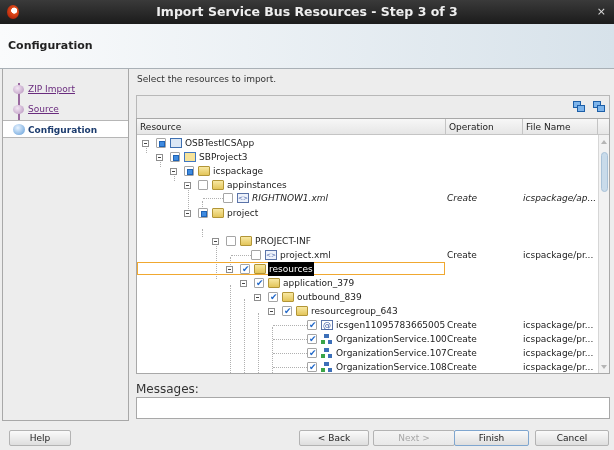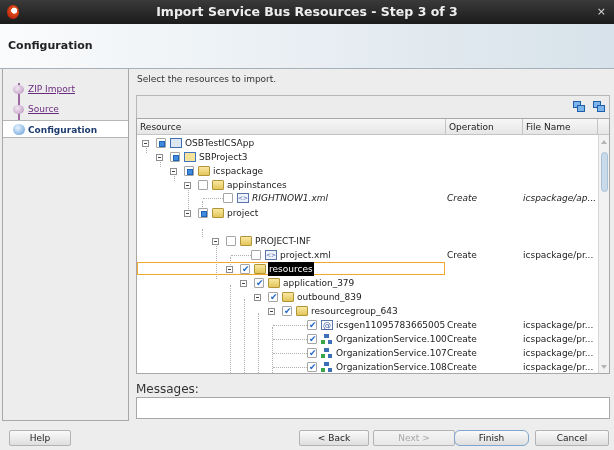--- a/index.html
+++ b/index.html
@@ -253,14 +253,14 @@
     <span class="arr dn"></span>
   </div>
 </div>
 
 <div class="msglabel">Messages:</div>
 <div class="msgbox"></div>
 
 <div class="btn" style="left:9px;width:62px;">Help</div>
 <div class="btn" style="left:299px;width:70px;">&lt; Back</div>
 <div class="btn disabled" style="left:373px;width:82px;">Next &gt;</div>
-<div class="btn default" style="left:454px;width:75px;border-radius:6px;">Finish</div>
+<div class="btn default" style="left:454px;width:75px;">Finish</div>
 <div class="btn" style="left:535px;width:74px;">Cancel</div>
 
 </body></html>

